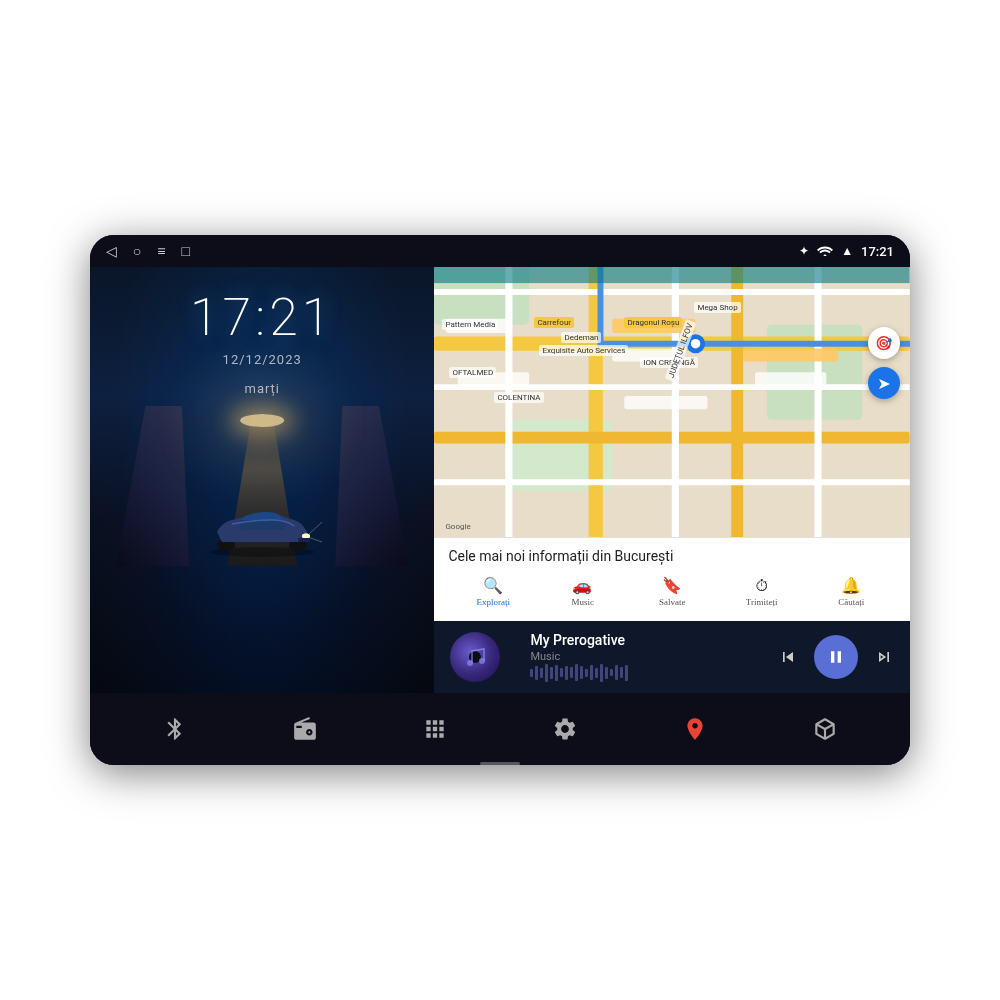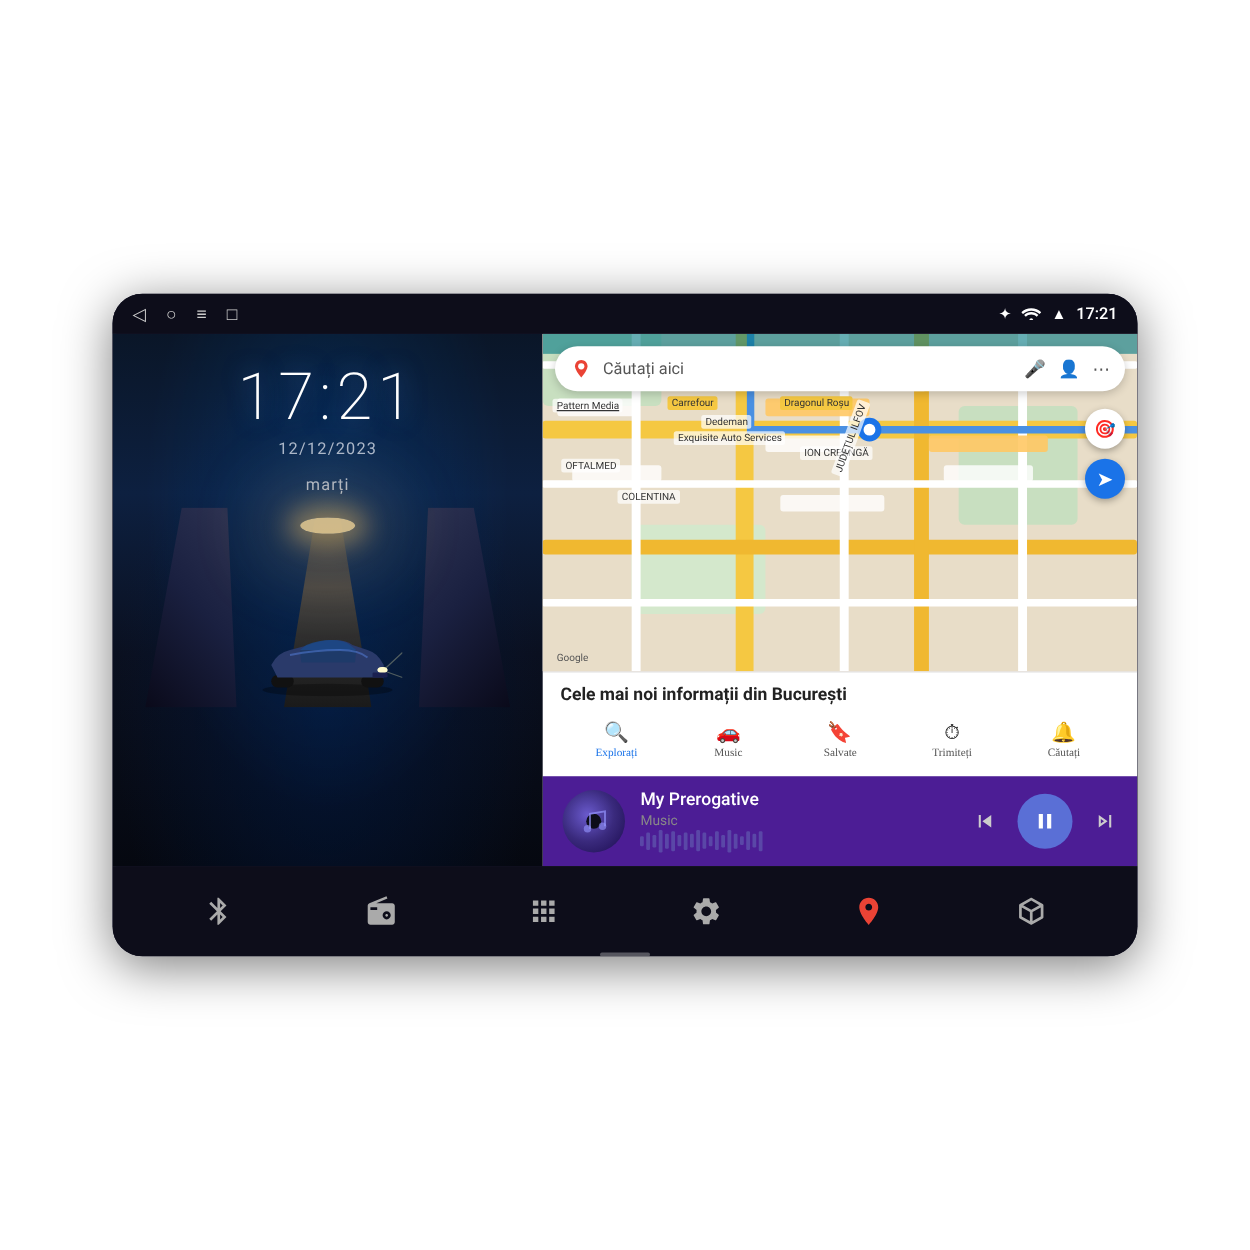--- a/index.html
+++ b/index.html
@@ -248,21 +248,21 @@
 
     
     .info-panel {
       background: #fff;
       padding: 10px 14px;
       border-top: 1px solid #e0e0e0;
     }
 
     .info-title {
       font-size: 14px;
-      font-weight: 700;
+      font-weight: 400;
       color: #222;
       margin-bottom: 8px;
     }
 
     .nav-tabs {
       display: flex;
       gap: 0;
     }
 
     .nav-tab {
@@ -283,26 +283,26 @@
       font-size: 9px;
       color: #555;
       font-family: Liberation Serif, serif;
     }
 
     .nav-tab.active .nav-tab-icon { color: #1a73e8; }
     .nav-tab.active .nav-tab-label { color: #1a73e8; }
 
     
     .music-player {
-      background: #4c1d95;
+      background: #0f172a;
       height: 72px;
       display: flex;
       align-items: center;
       padding: 0 16px;
-      gap: 12px;
+      gap: 30px;
       flex-shrink: 0;
     }
 
     .music-album-art {
       width: 50px;
       height: 50px;
       border-radius: 50%;
       background: radial-gradient(circle at 40% 40%, #6a5acd, #3a2a7d, #1a0a4d);
       display: flex;
       align-items: center;
@@ -520,46 +520,32 @@
               <rect x="150" y="80" width="55" height="11" fill="rgba(255,255,255,0.8)" rx="2"></rect>
               <rect x="20" y="100" width="60" height="11" fill="rgba(255,255,255,0.8)" rx="2"></rect>
               <rect x="160" y="120" width="70" height="11" fill="rgba(255,255,255,0.8)" rx="2"></rect>
               <rect x="260" y="80" width="80" height="11" fill="rgba(255,200,100,0.9)" rx="2"></rect>
               <rect x="270" y="100" width="60" height="11" fill="rgba(255,255,255,0.8)" rx="2"></rect>
 
               <rect x="0" y="0" width="400" height="25" fill="rgba(0,120,130,0.6)"></rect>
             </svg>
           </div>
 
-          <div class="map-label" style="top:52px;left:8px;font-size:8px;text-decoration:underline;">Pattern Media</div>
+          <div class="map-label" style="top:52px;left:8px;font-size:8px;">Pattern Media</div>
           <div class="map-label" style="top:50px;left:100px;font-size:8px;background:#f5c842;color:#333;">Carrefour</div>
           <div class="map-label" style="top:65px;left:100px;font-size:8px;margin-left:27px;">Dedeman</div>
           <div class="map-label" style="top:50px;left:190px;font-size:8px;background:#f5c842;color:#333;">Dragonul Roșu</div>
           <div class="map-label" style="top:35px;left:260px;font-size:8px;">Mega Shop</div>
           <div class="map-label" style="top:78px;left:105px;font-size:8px;">Exquisite Auto Services</div>
           <div class="map-label" style="top:100px;left:15px;font-size:8px;">OFTALMED</div>
           <div class="map-label" style="top:90px;left:206px;font-size:8px;text-align:center;">ION CREANGĂ</div>
           <div class="map-label" style="top:78px;left:215px;font-size:8px;transform:rotate(-70deg);">JUDEȚUL ILFOV</div>
           <div class="map-label" style="top:125px;left:60px;font-size:8px;">COLENTINA</div>
           <div class="map-label" style="bottom:5px;left:8px;font-size:8px;background:transparent;color:#555;">Google</div>
 
-          <div class="search-bar">
-
-            <svg width="18" height="18" viewBox="0 0 18 18">
-              <circle cx="9" cy="9" r="9" fill="white"></circle>
-              <path d="M9 2C6.2 2 4 4.2 4 7C4 10.5 9 16 9 16C9 16 14 10.5 14 7C14 4.2 11.8 2 9 2Z" fill="#ea4335"></path>
-              <circle cx="9" cy="7" r="2.5" fill="white"></circle>
-            </svg>
-            <span class="search-text">Căutați aici</span>
-            <div class="search-icons">
-              <span style="font-size:14px;color:#555;">🎤</span>
-              <span style="font-size:14px;color:#555;">👤</span>
-              <span style="font-size:14px;color:#555;">⋯</span>
-            </div>
-          </div>
 
           <div style="position:absolute;right:10px;top:60px;display:flex;flex-direction:column;gap:8px;">
             <div style="width:32px;height:32px;background:white;border-radius:50%;box-shadow:0 2px 6px rgba(0,0,0,0.3);display:flex;align-items:center;justify-content:center;cursor:pointer;">
               <span style="font-size:14px;">🎯</span>
             </div>
             <div style="width:32px;height:32px;background:#1a73e8;border-radius:50%;box-shadow:0 2px 6px rgba(0,0,0,0.3);display:flex;align-items:center;justify-content:center;cursor:pointer;">
               <span style="font-size:16px;color:white;">➤</span>
             </div>
           </div>
         </div>

